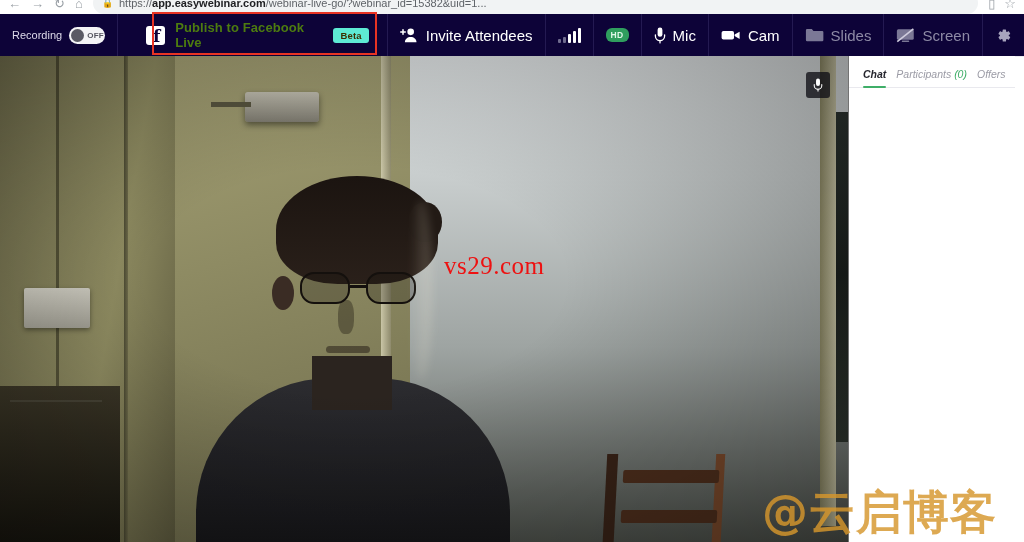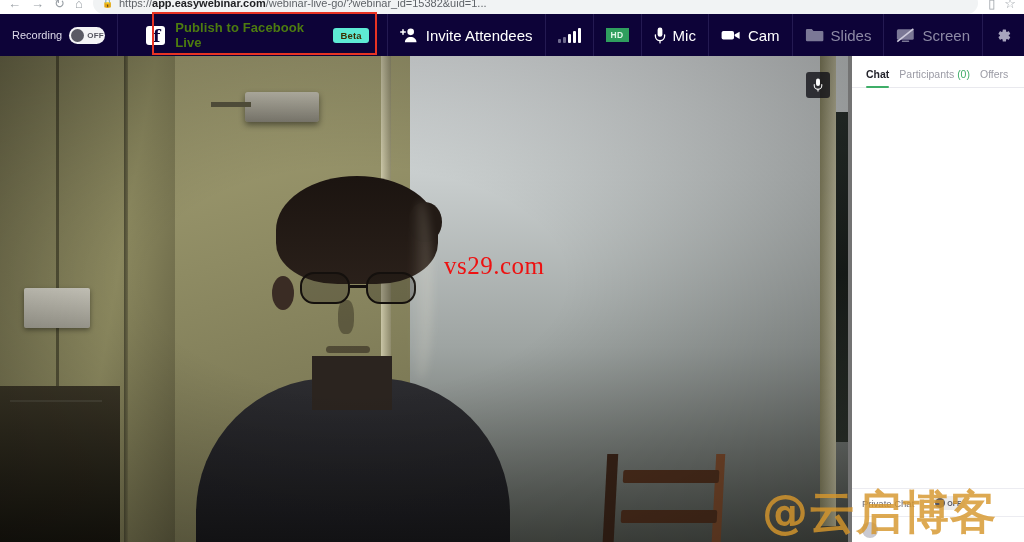--- a/index.html
+++ b/index.html
@@ -103,21 +103,21 @@
   .signal { display:flex; align-items:flex-end; gap:2px; height:15px; }
   .signal i { display:block; width:3px; background:#ffffff; border-radius:1px; }
   .signal i:nth-child(1){ height:4px; background:#6f6b8e; }
   .signal i:nth-child(2){ height:6px; background:#6f6b8e; }
   .signal i:nth-child(3){ height:9px; }
   .signal i:nth-child(4){ height:12px; }
   .signal i:nth-child(5){ height:15px; }
 
   .hd-badge {
     background:#2f9e5e; color:#dff7e8; font-size:8.5px; font-weight:700;
-    padding:2px 5px; border-radius:0; letter-spacing:.4px;
+    padding:2px 5px; border-radius:6px; letter-spacing:.4px;
   }
 
   
   .stage {
     position:absolute; top:56px; left:0; width:848px; height:486px;
     overflow:hidden; background:#0b0b0a;
   }
   .scene { position:absolute; inset:0; }
 
   
@@ -273,22 +273,22 @@
     position:absolute; left:762px; top:482px; z-index:40;
     font-size:46px; font-weight:700; letter-spacing:1px;
     color:rgba(214,150,44,.82);
     font-family:"DejaVu Sans", sans-serif;
     white-space:nowrap; pointer-events:none;
   }
 
   
   .chat {
     position:absolute; top:56px; left:848px; width:176px; height:486px;
-    background:#ffffff; border-left:4px solid #737373;
-    display:flex; flex-direction:column;
+    background:#ffffff; border-left:1px solid #737373;
+    display:flex; flex-direction:row;font-style:italic;
   }
   .chat-tabs {
     display:flex; align-items:flex-end; gap:10px;
     padding:10px 9px 0 14px; border-bottom:1px solid #e9e9ee; height:32px;
   }
   .chat-tab {
     font-size:10.5px; color:#9b9ba5; padding-bottom:7px; position:relative;
     white-space:nowrap;
   }
   .chat-tab.active { color:#25252d; font-weight:700; }

